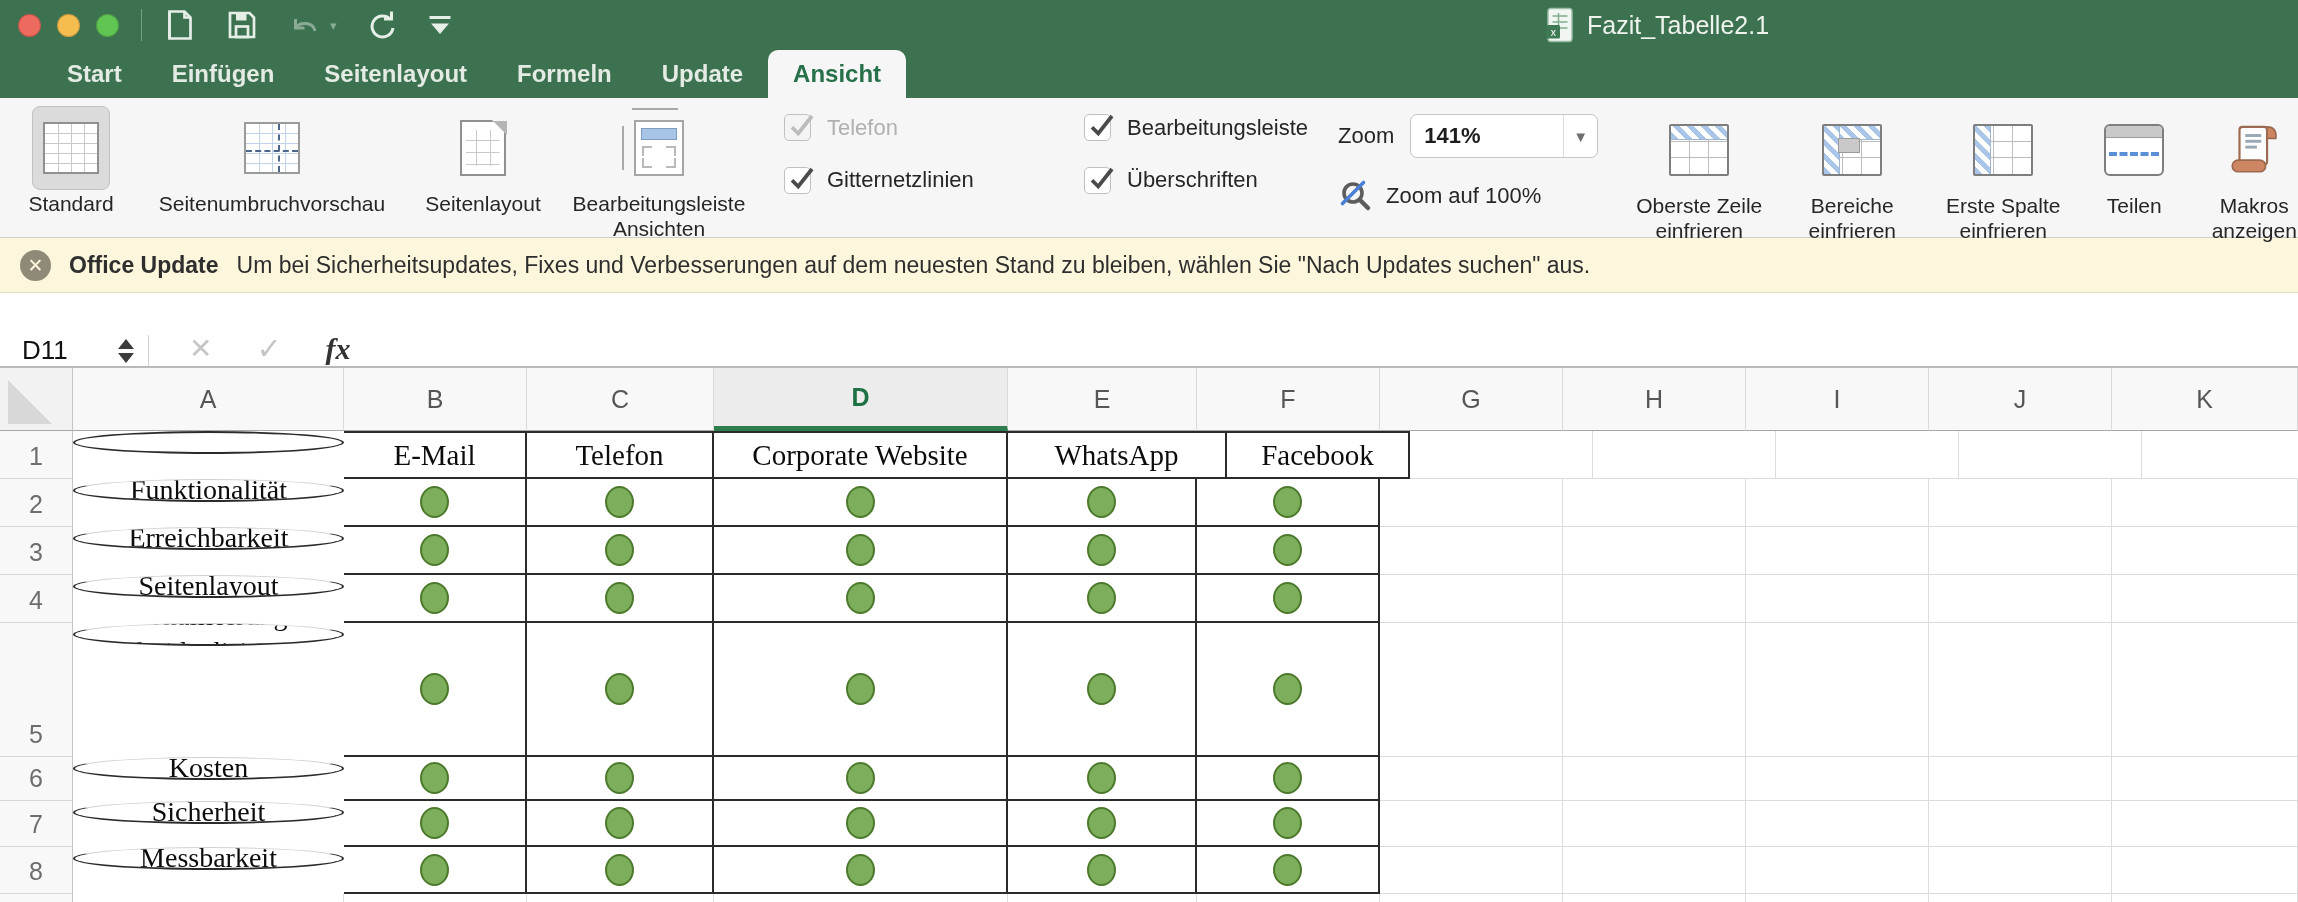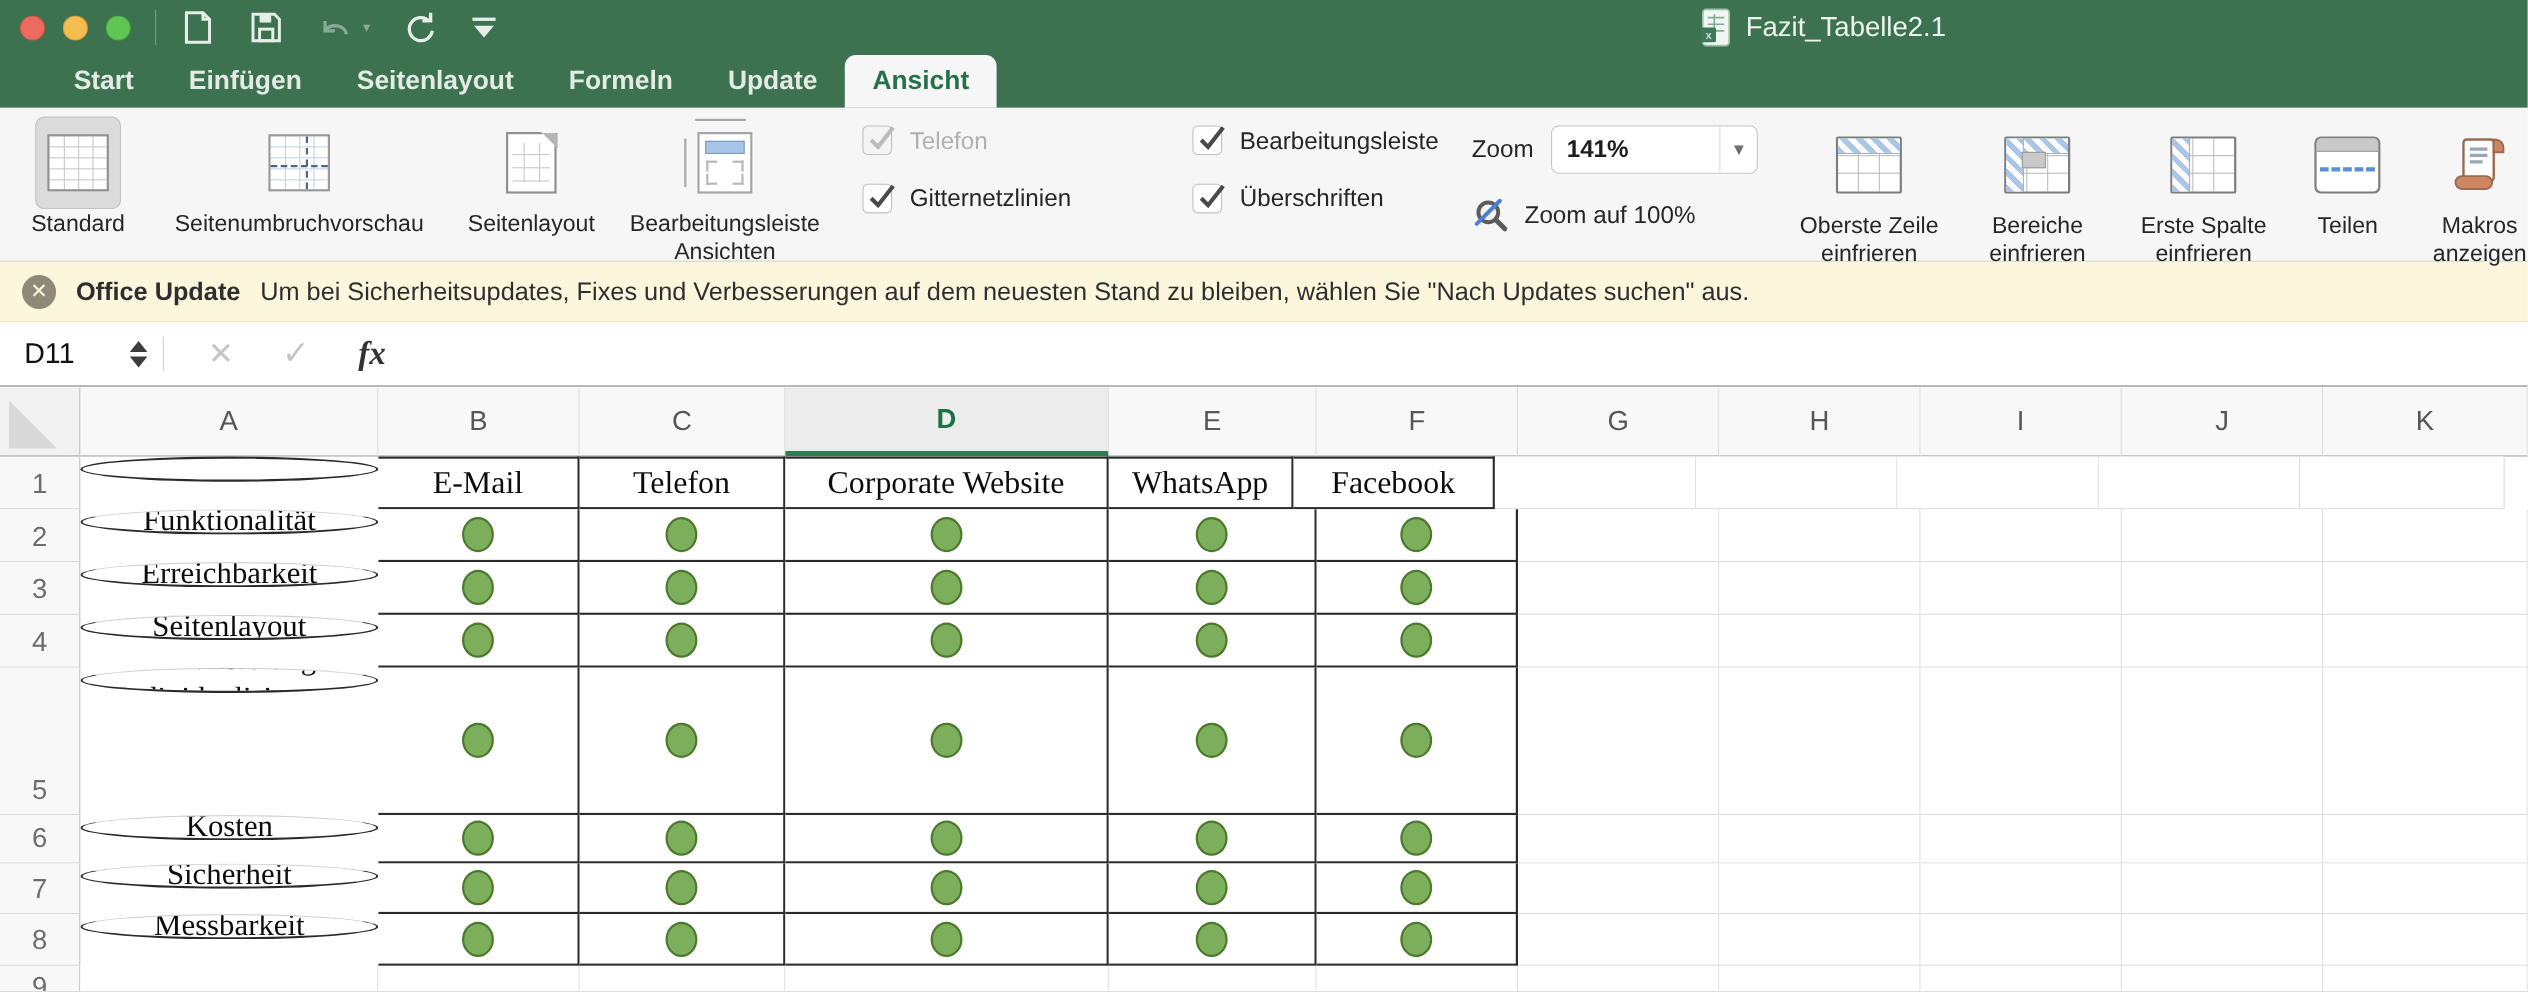--- a/index.html
+++ b/index.html
@@ -102,21 +102,21 @@
   
   .rgroup.macros { gap:16px; padding-right:4px; }
 
   
   .notif { height:55px; background:#fbf6dc; border-bottom:1px solid #e6e0c2; display:flex; align-items:center; padding-left:20px; gap:18px; }
   .notif-x { width:31px; height:31px; border-radius:50%; background:#8f8977; color:#fbf6dc; display:flex; align-items:center; justify-content:center; font-size:19px; font-weight:700; flex:none; }
   .notif-title { font-size:23px; font-weight:700; color:#2e2e2e; }
   .notif-msg { font-size:23px; color:#2e2e2e; }
 
   
-  .fbar { height:59px; background:#fff; border-bottom:2px solid #b9b9b9; display:flex; align-items:center; }
+  .fbar { height:75px; background:#fff; border-bottom:2px solid #b9b9b9; display:flex; align-items:flex-end; }
   .namebox { width:149px; border-right:1px solid #d2d2d2; display:flex; align-items:center; padding-left:22px; position:relative; }
   .nb-val { font-size:26px; color:#111; }
   .nb-stepper { position:absolute; right:14px; top:0; bottom:0; display:flex; flex-direction:column; justify-content:center; gap:4px; }
   .nb-stepper span { width:0; height:0; border-left:8px solid transparent; border-right:8px solid transparent; }
   .nb-up { border-bottom:10px solid #3c3c3c; }
   .nb-down { border-top:10px solid #3c3c3c; }
   .fb-icons { display:flex; align-items:center; gap:44px; padding:0 30px 0 40px; }
   .fb-x { color:#c6c6c6; font-size:28px; font-weight:700; }
   .fb-check { color:#c6c6c6; font-size:30px; font-weight:700; }
   .fb-fx { font-family:"Liberation Serif","DejaVu Serif",serif; font-style:italic; font-size:30px; color:#333; font-weight:600; }
@@ -431,21 +431,21 @@
         <div class="colhdr" style="width: 183px;">I</div>
         <div class="colhdr" style="width: 183px;">J</div>
         <div class="colhdr" style="width: 186px;">K</div>
       </div>
       <div class="srow" style="height: 48px;">
         <div class="rhead">1</div>
         <div class="cell tb tt tl" style="width: 271px;"></div>
         <div class="cell tb tt chan" style="width: 183px;">E-Mail</div>
         <div class="cell tb tt chan" style="width: 187px;">Telefon</div>
         <div class="cell tb tt chan" style="width: 294px;">Corporate Website</div>
-        <div class="cell tb tt chan" style="width: 168px;">WhatsApp</div>
+        <div class="cell tb tt chan" style="width: 219px;">WhatsApp</div>
         <div class="cell tb tt chan" style="width: 183px;">Facebook</div>
         <div class="cell" style="width: 183px;"></div>
         <div class="cell" style="width: 183px;"></div>
         <div class="cell" style="width: 183px;"></div>
         <div class="cell" style="width: 183px;"></div>
         <div class="cell" style="width: 186px;"></div>
       </div>
       <div class="srow" style="height: 48px;">
         <div class="rhead">2</div>
         <div class="cell tb tl crit" style="width: 271px;">Funktionalität</div>

